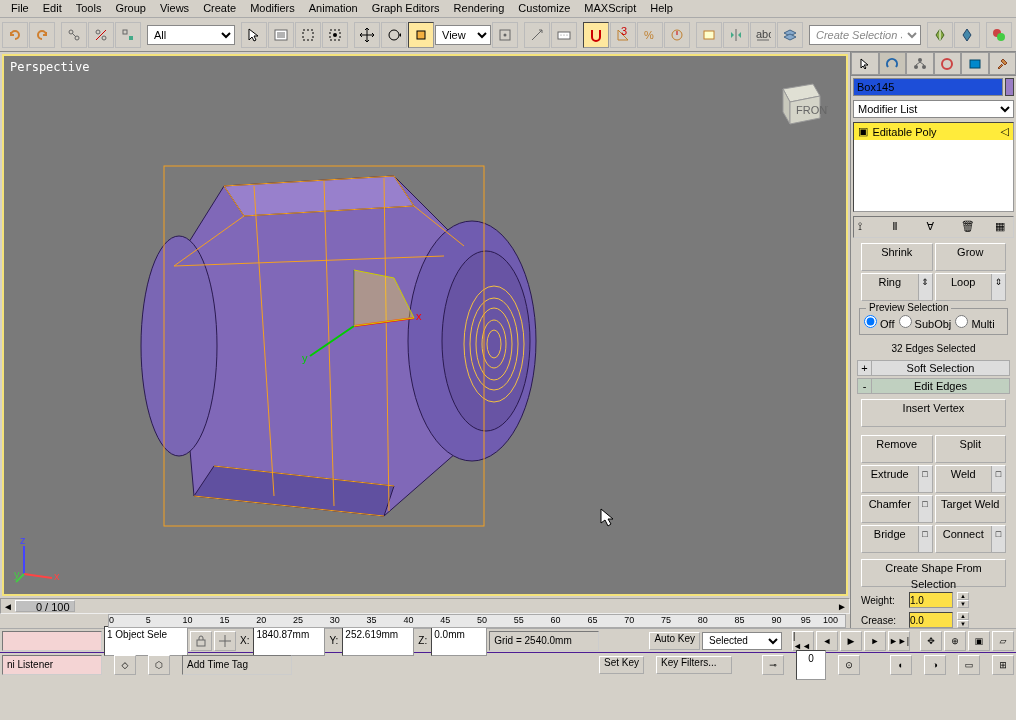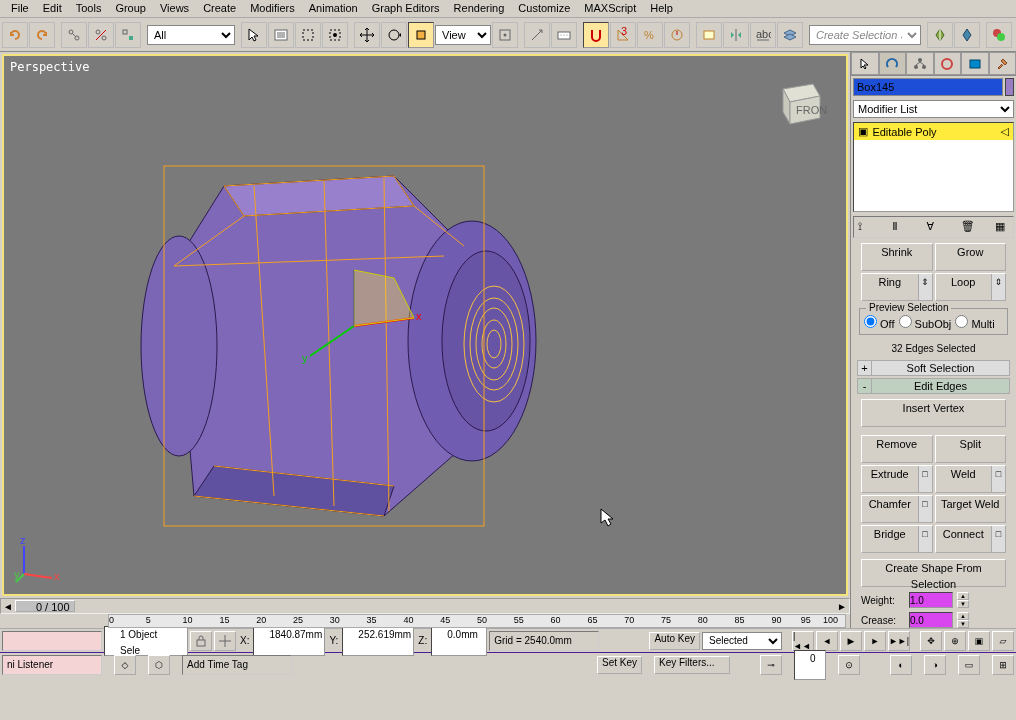--- a/index.html
+++ b/index.html
@@ -54,32 +54,32 @@
 .radio-row { display: flex; gap: 4px; font-size: 10px; padding: 2px 0; }
 .info-txt { text-align: center; padding: 4px; font-size: 10px; }
 
 .rollout-hdr { height: 16px; background: #ddd; border: 1px solid #aaa; margin: 2px 4px; text-align: center; line-height: 14px; display: flex; font-size: 10px; }
 .rollout-hdr .pm { width: 14px; border-right: 1px solid #aaa; }
 .rollout-hdr .rt { flex: 1; }
 .rollout-hdr.active { background: #c0d0c0; }
 
 .spin-row { display: flex; align-items: center; padding: 2px 8px; gap: 4px; }
 .spin-row label { width: 44px; font-size: 10px; }
-.spin-row input { width: 44px; height: 16px; border: 1px inset #999; background: #d946ef; padding: 0 0; font-size: 10px; }
+.spin-row input { width: 44px; height: 16px; border: 1px inset #999; background: #fde047; padding: 0 0; font-size: 10px; }
 .spin-btns { width: 12px; display: flex; flex-direction: column; }
 .spin-btns div { height: 8px; border: 1px outset #fff; background: #d4d0c8; font-size: 6px; line-height: 6px; text-align: center; }
 
 .ruler { height: 14px; background: #e8e8e8; border: 1px solid #aaa; display: flex; position: relative; margin: 0 4px 0 108px; }
 .ruler span { position: absolute; font-size: 9px; top: 0; }
 
 
 .status1 { height: 24px; background: #d4d0c8; display: flex; align-items: center; border-top: 1px solid #aaa; gap: 2px; padding: 0 2px; }
 .status2 { height: 24px; background: #d4d0c8; display: flex; align-items: center; border-top: 1px solid #4c1d95; gap: 12px; padding: 0 2px; }
 .st-btn { width: 22px; height: 20px; border: 1px outset #fff; background: #d4d0c8; display: flex; align-items: center; justify-content: center; font-size: 9px; }
-.st-field { height: 30px; border: 1px inset #999; background: #fff; padding: 0 15px; line-height: 16px; font-size: 10px; }
+.st-field { height: 30px; border: 1px inset #999; background: #fff; padding: 0 2px; line-height: 16px; font-size: 10px; }
 .st-label { font-size: 10px; padding: 0 2px; }
 .st-box { height: 20px; border: 1px inset #ccc; background: #f4d4d4; padding: 0 4px; line-height: 18px; font-size: 10px; }
 .st-box2 { height: 20px; border: 1px inset #ccc; background: #d4d0c8; padding: 0 4px; line-height: 18px; font-size: 10px; }
 .anim-btn { height: 18px; border: 1px outset #fff; background: #d4d0c8; padding: 0 4px; font-size: 10px; }
 .anim-sel { height: 18px; border: 1px solid #888; background: #fff; padding: 0 2px; font-size: 10px; width: 80px; }
 
 
 .obj3d { position: absolute; left: 90px; top: 70px; width: 460px; height: 430px; }
 .cursor { position: absolute; left: 595px; top: 452px; }
 </style>

